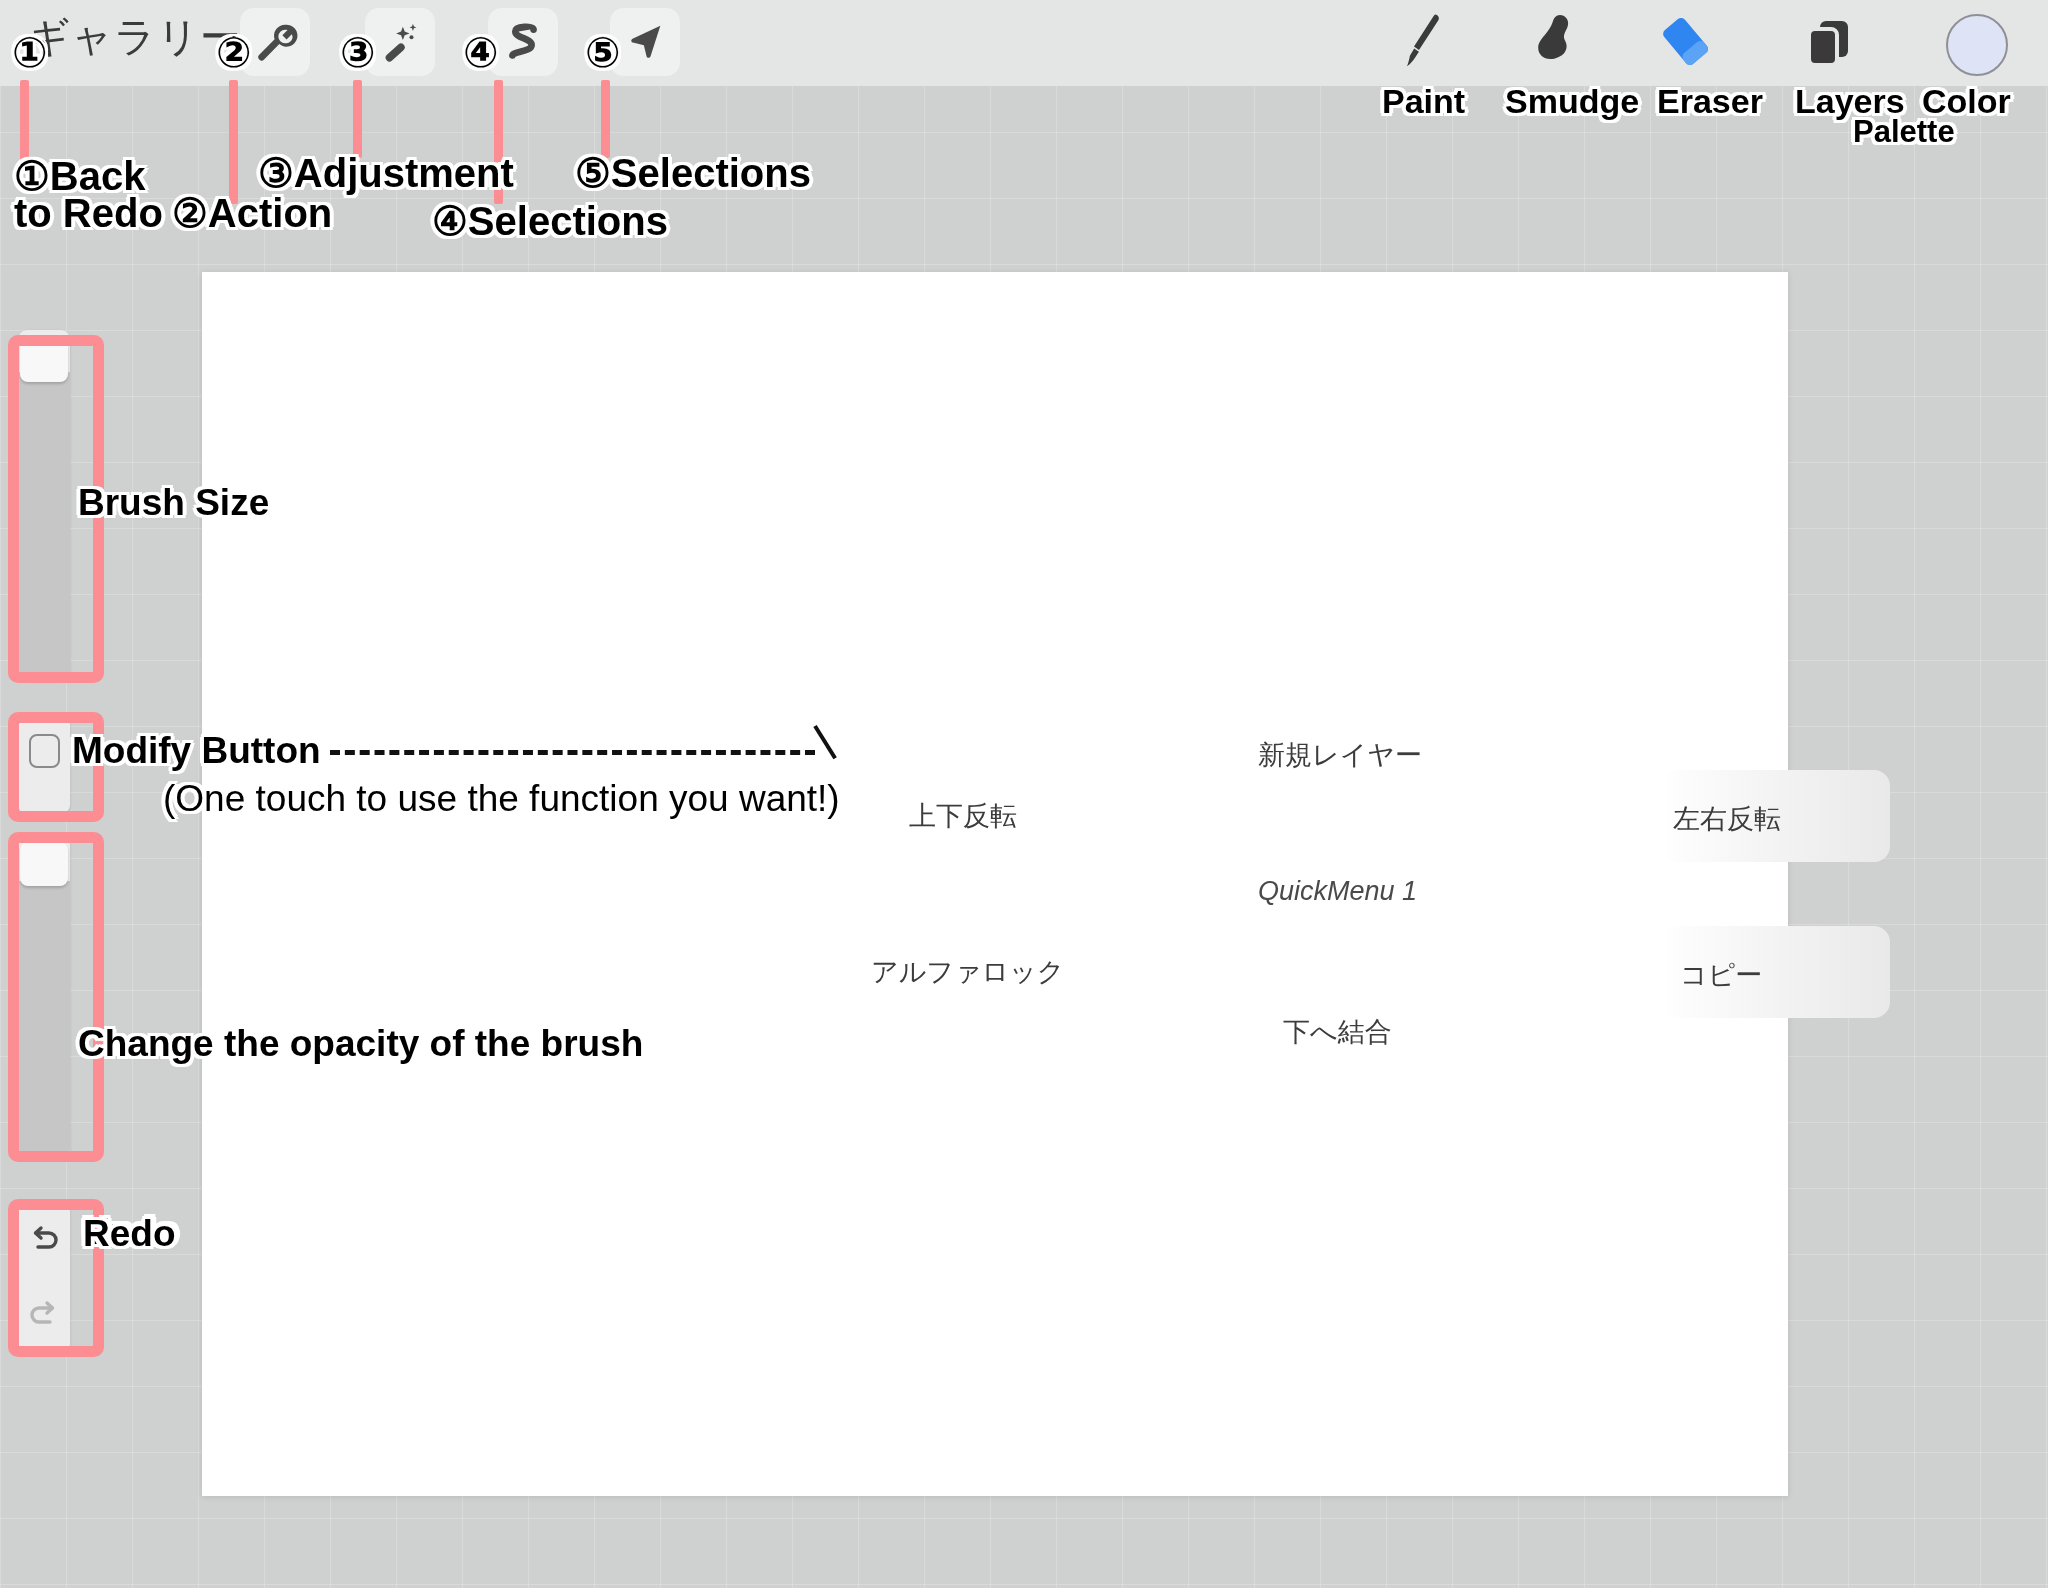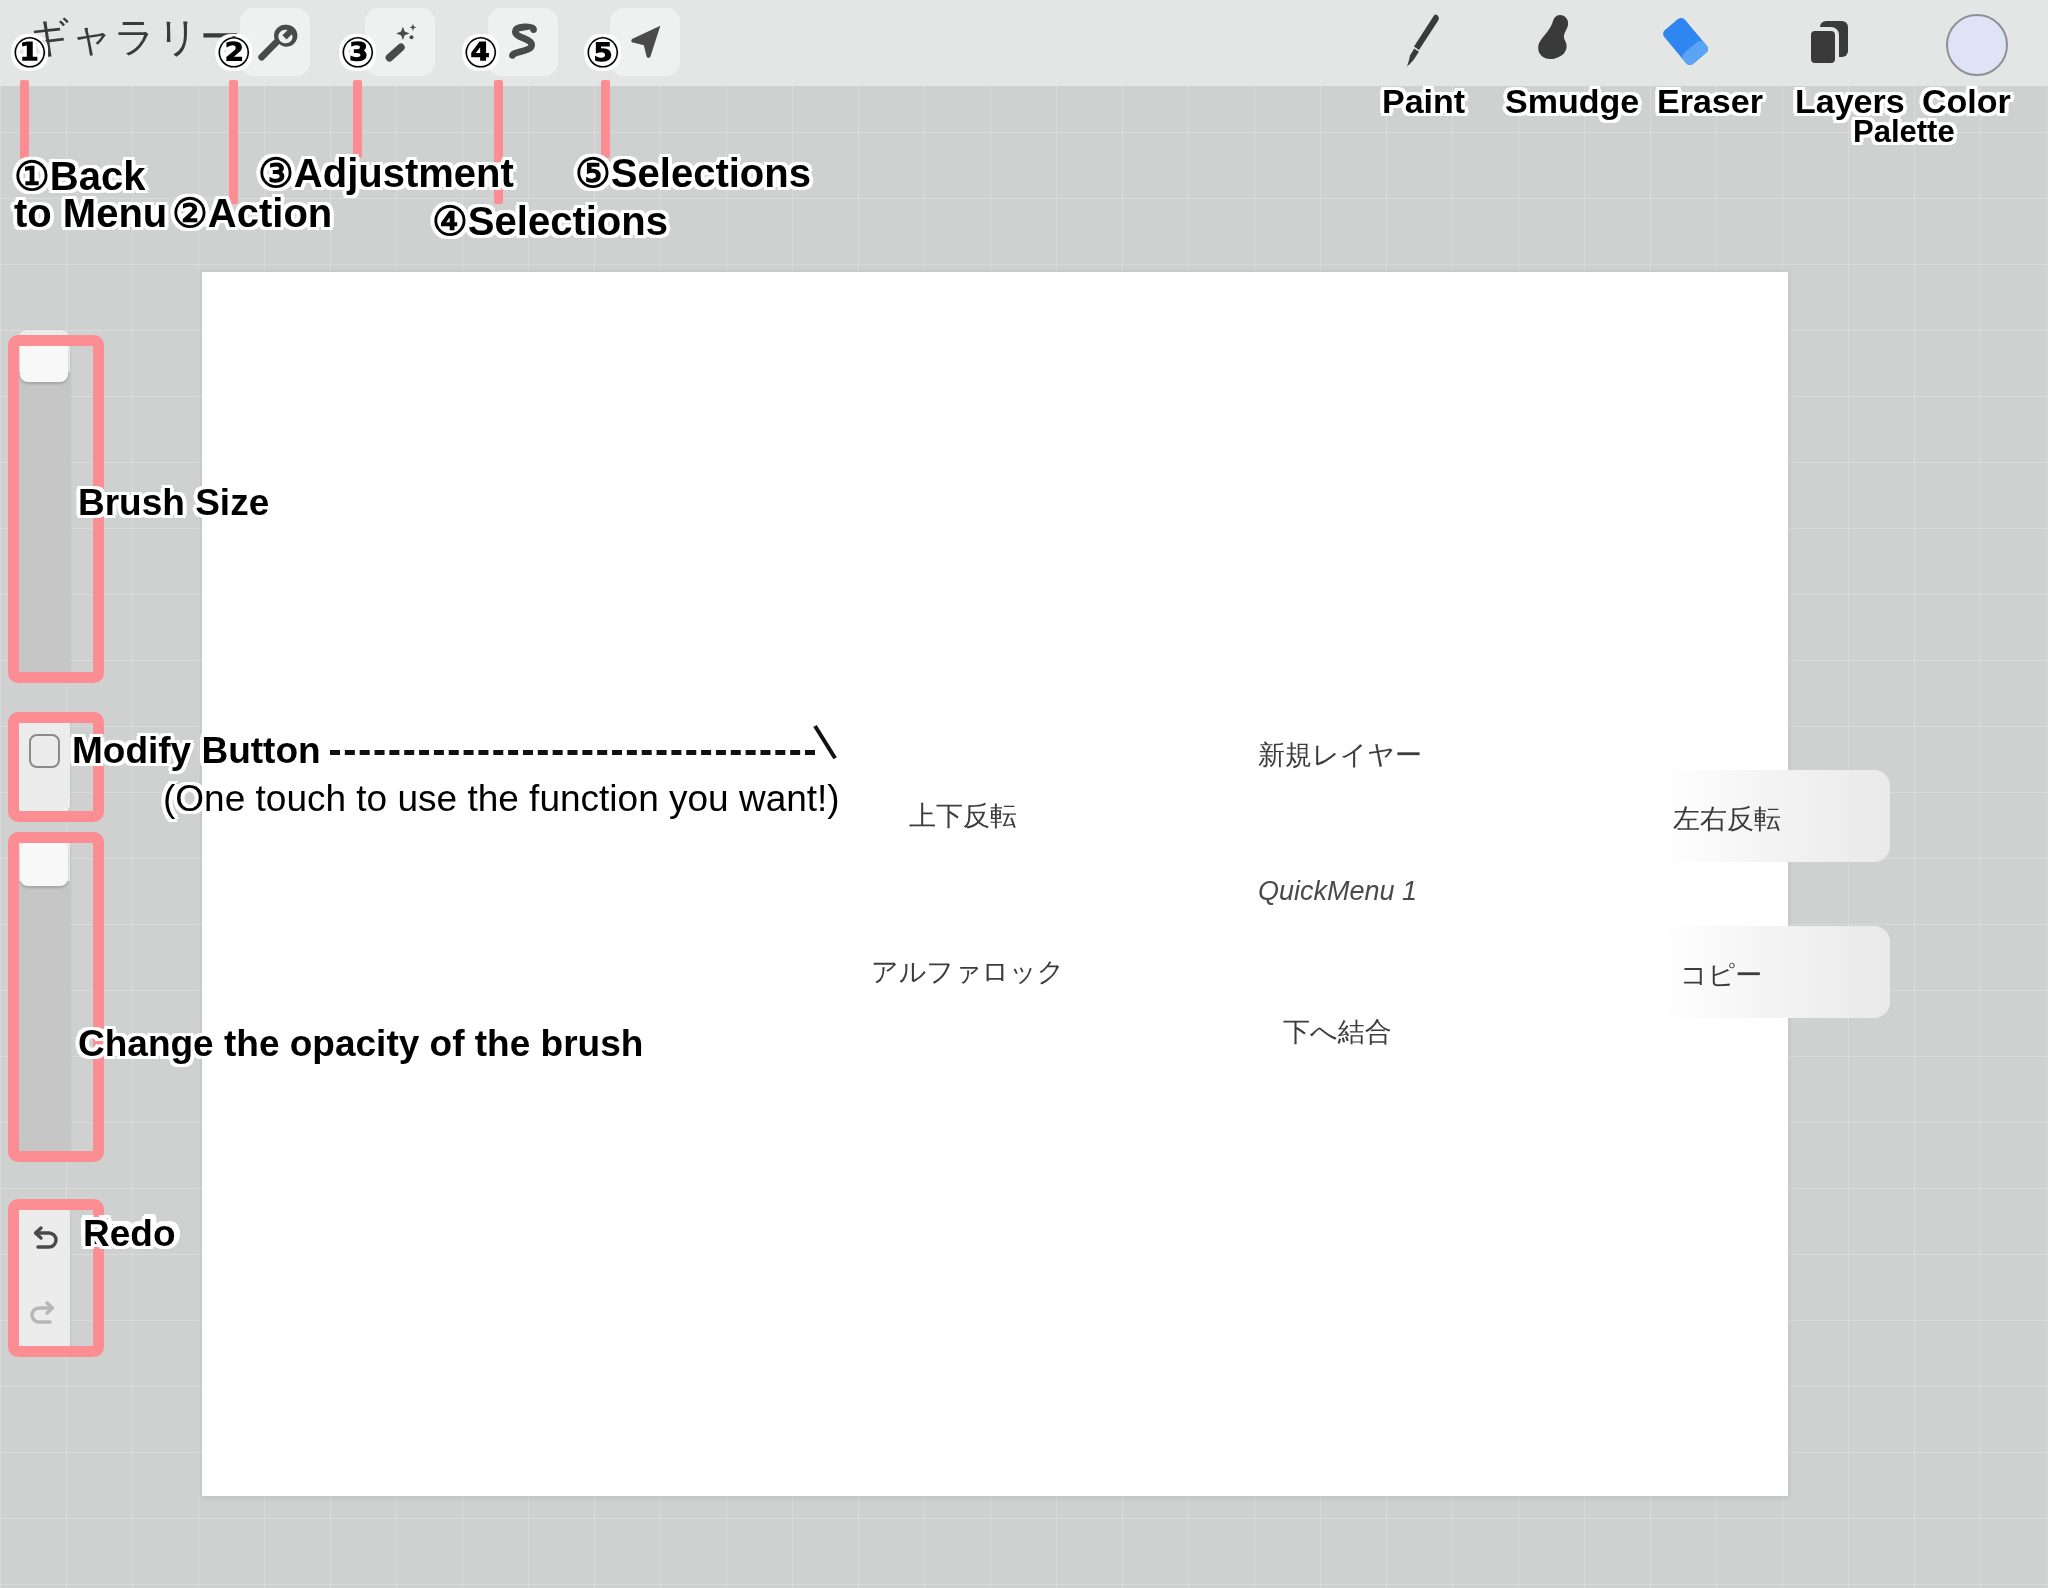--- a/index.html
+++ b/index.html
@@ -341,21 +341,21 @@
   <div class="num-badge" style="left:463px; top:28px; font-size:42px;">④</div>
   <div class="num-badge" style="left:585px; top:28px; font-size:42px;">⑤</div>
 
   <div class="leader" style="left:20px;  top:80px;  height:82px;"></div>
   <div class="leader" style="left:229px; top:80px;  height:124px;"></div>
   <div class="leader" style="left:353px; top:80px;  height:78px;"></div>
   <div class="leader" style="left:494px; top:80px;  height:124px;"></div>
   <div class="leader" style="left:601px; top:80px;  height:78px;"></div>
 
   <div class="ann" style="left:14px;  top:155px; font-size:40px;">①Back</div>
-  <div class="ann" style="left:14px;  top:192px; font-size:40px;">to Menu</div>
+  <div class="ann" style="left:14px;  top:192px; font-size:40px;">to Redo</div>
 
   <div class="ann" style="left:172px; top:192px; font-size:40px;">②Action</div>
   <div class="ann" style="left:258px; top:152px; font-size:40px;">③Adjustment</div>
   <div class="ann" style="left:420px; top:200px; font-size:40px;padding-left:12px;">④Selections</div>
   <div class="ann" style="left:575px; top:152px; font-size:40px;">⑤Selections</div>
 
   <div class="sidebar-panel" style="top:330px; height:350px;">
     <div class="slider-fill" style="height:88%;"></div>
     <div class="slider-thumb" style="top:8px;"></div>
   </div>

